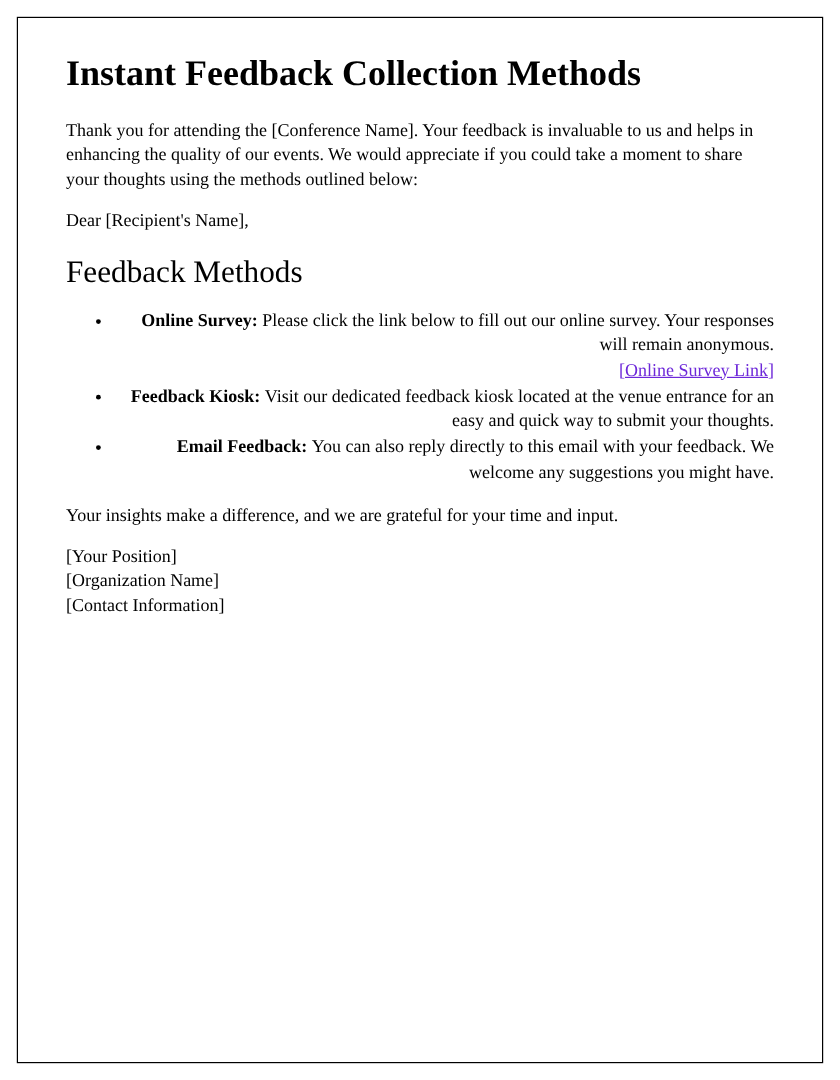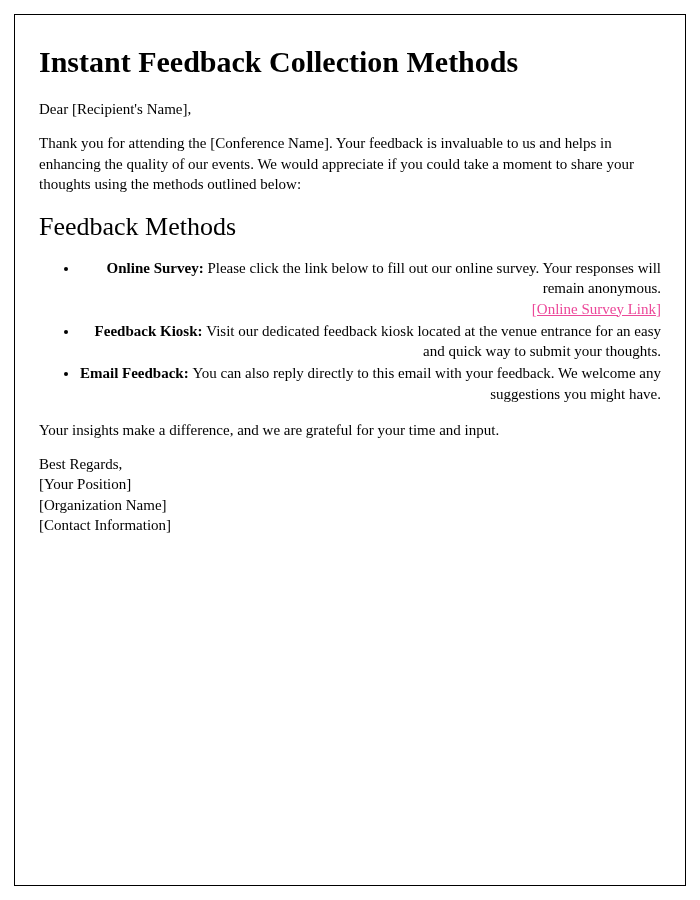--- a/index.html
+++ b/index.html
@@ -11,21 +11,21 @@
       font-family: "Times New Roman", Times, serif;
       background: #ffffff;
       width: 700px;
       height: 900px;
       padding: 14px;
     }
     .page-border {
       border: 1px solid #000000;
       width: 100%;
       height: 100%;
-      padding: 30px 24px;
+      padding: 30px 40px;
     }
     h1 {
       font-size: 30px;
       font-weight: bold;
       margin-bottom: 20px;
     }
     h2 {
       font-size: 26px;
       font-weight: normal;
       margin-top: 18px;
@@ -43,55 +43,54 @@
     }
     li {
       font-size: 15px;
       line-height: 1.35;
       margin-bottom: 2px;
     }
     .bold {
       font-weight: bold;
     }
     a {
-      color: #ec4899;
+      color: #6d28d9;
       text-decoration: underline;
     }
     .signature {
       font-size: 15px;
       line-height: 1.35;
     }
   </style>
 </head>
 <body>
 
 <div class="page-border">
   <h1>Instant Feedback Collection Methods</h1>
 
+  <p>Thank you for attending the [Conference Name]. Your feedback is invaluable to us and helps in enhancing the quality of our events. We would appreciate if you could take a moment to share your thoughts using the methods outlined below:</p>
+
   <p>Dear [Recipient's Name],</p>
-
-  <p>Thank you for attending the [Conference Name]. Your feedback is invaluable to us and helps in enhancing the quality of our events. We would appreciate if you could take a moment to share your thoughts using the methods outlined below:</p>
 
   <h2>Feedback Methods</h2>
 
   <ul>
     <li>
       <span class="bold">Online Survey: </span><span>Please click the link below to fill out our online survey. Your responses will remain anonymous.</span><br>
       <a href="#">[Online Survey Link]</a>
     </li>
     <li>
       <span class="bold">Feedback Kiosk: </span><span>Visit our dedicated feedback kiosk located at the venue entrance for an easy and quick way to submit your thoughts.</span>
     </li>
     <li>
       <span class="bold">Email Feedback: </span><span>You can also reply directly to this email with your feedback. We welcome any suggestions you might have.</span>
     </li>
   </ul>
 
   <p>Your insights make a difference, and we are grateful for your time and input.</p>
 
 
   <div class="signature">
-    <div>Best Regards,</div>
     <div>[Your Position]</div>
     <div>[Organization Name]</div>
     <div>[Contact Information]</div>
   </div>
 </div>
 
 </body></html>

